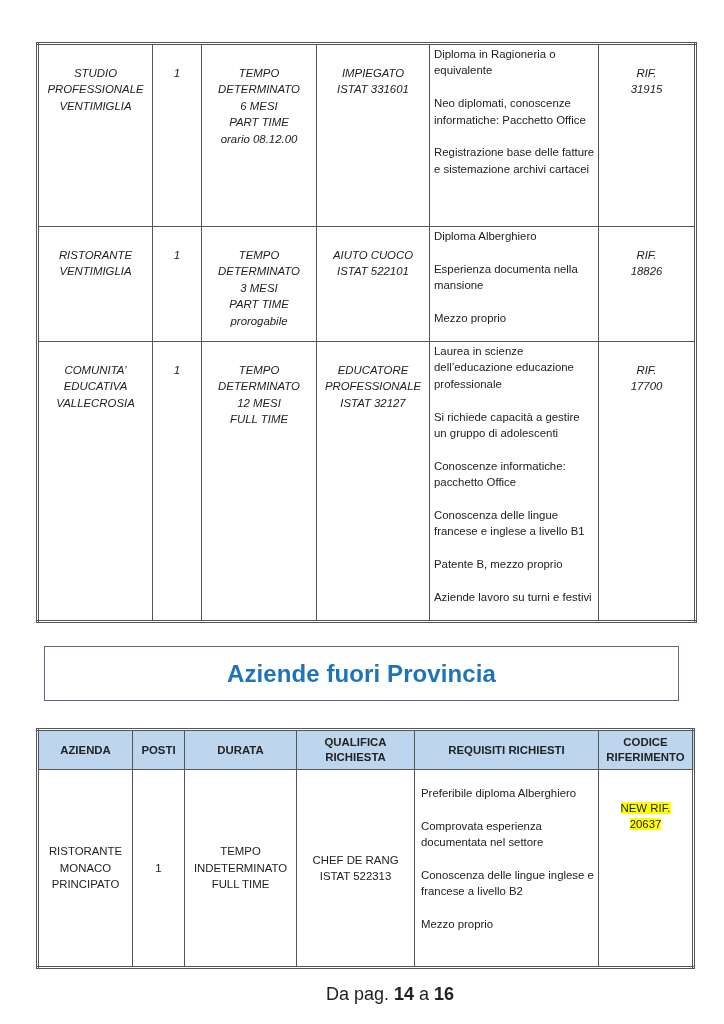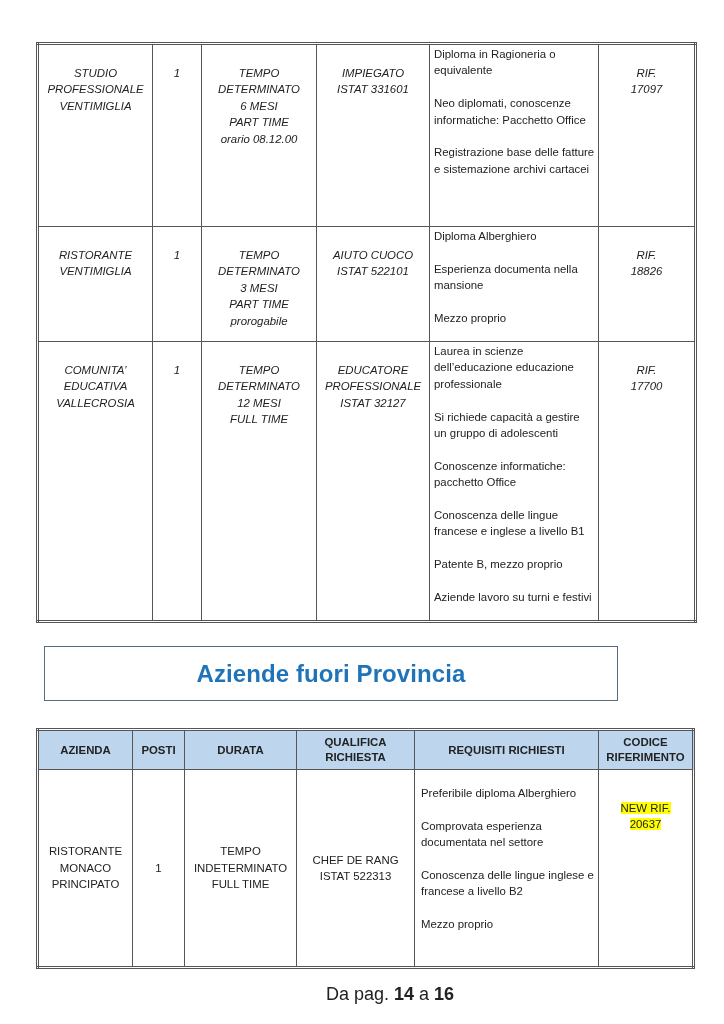--- a/index.html
+++ b/index.html
@@ -9,21 +9,21 @@
       border: 3px double #555; table-layout: fixed; }
     .tbl td, .tbl th { border: 1px solid #555; vertical-align: top;
       font-size: 11.4px; line-height: 16.4px; padding: 0 3px; }
     .c { text-align: center; }
     .l { text-align: left; }
     .tbl1 { top: 42px; width: 658px; }
     .tbl1 td.c { padding-top: 20px; font-style: italic; }
     .tbl1 td.req { padding-top: 1px; padding-left: 4px; }
     .req p { margin: 0 0 16.4px 0; }
     .req p:last-child { margin-bottom: 0; }
-    .banner { position: absolute; left: 44px; top: 646px; width: 574px; height: 55px;
+    .banner { position: absolute; left: 44px; top: 646px; width: 635px; height: 55px;
       border: 1px solid #5a6a80; box-sizing: border-box; display: flex;
       align-items: center; justify-content: center; }
     .banner-title { font-size: 24px; font-weight: bold; color: #1f74b9; letter-spacing: 0.1px; }
     .tbl2 { top: 728px; width: 658px; }
     .tbl2 th { background: #bdd6ee; font-weight: bold; font-size: 11.4px; line-height: 15px;
       vertical-align: middle; height: 38px; text-align: center; padding: 0 2px; }
     .tbl2 td.mid { vertical-align: middle; text-align: center; }
     .tbl2 td.req { padding-top: 15px; padding-left: 6px; }
     .hl { background: #ffff00; }
     .footer { position: absolute; left: 0; width: 700px; top: 984px; text-align: center;
@@ -61,21 +61,21 @@
         <div>IMPIEGATO</div>
         <div>ISTAT 331601</div>
       </td>
       <td class="l req">
         <p>Diploma in Ragioneria o equivalente</p>
         <p>Neo diplomati, conoscenze informatiche: Pacchetto Office</p>
         <p>Registrazione base delle fatture e sistemazione archivi cartacei</p>
       </td>
       <td class="c">
         <div>RIF.</div>
-        <div>17097</div>
+        <div>31915</div>
       </td>
     </tr>
     <tr style="height:115px">
       <td class="c">
         <div>RISTORANTE</div>
         <div>VENTIMIGLIA</div>
       </td>
       <td class="c">1</td>
       <td class="c">
         <div>TEMPO</div>

